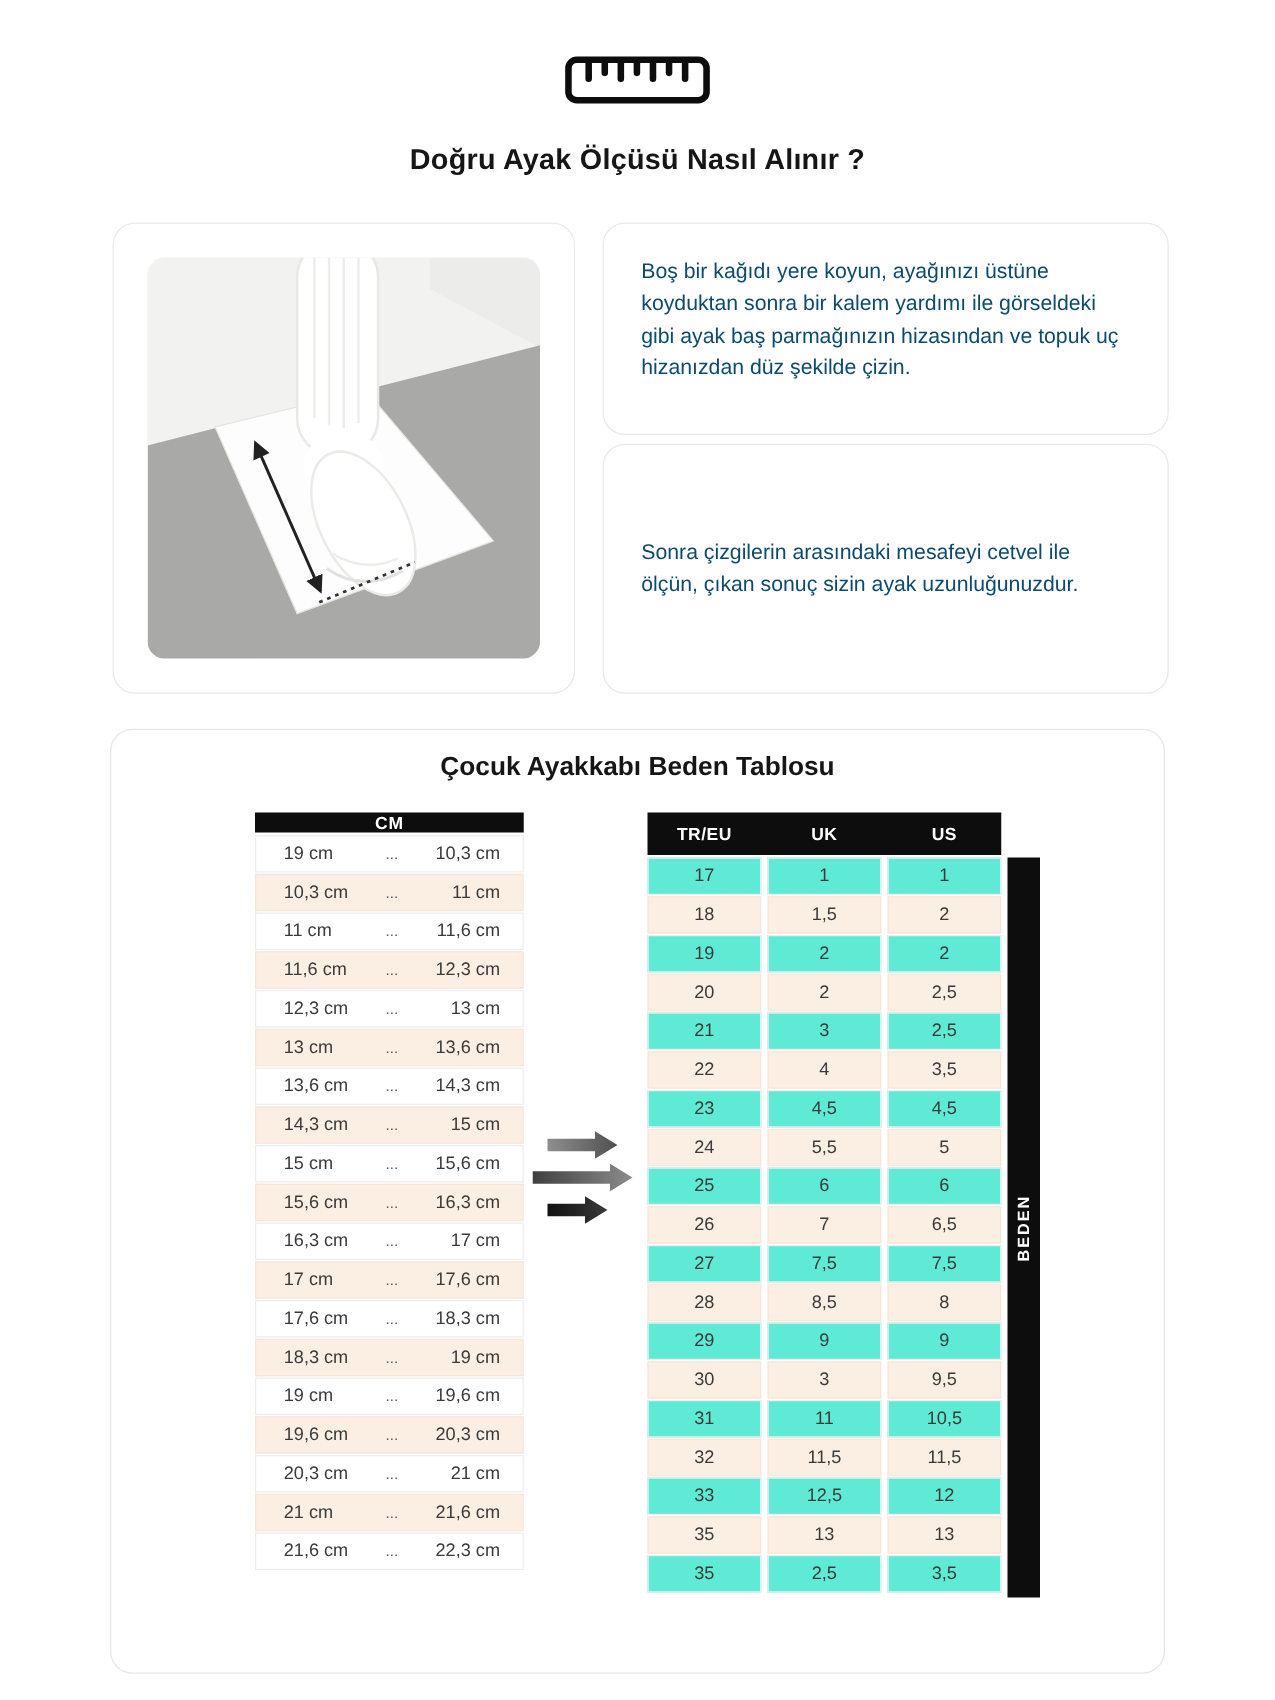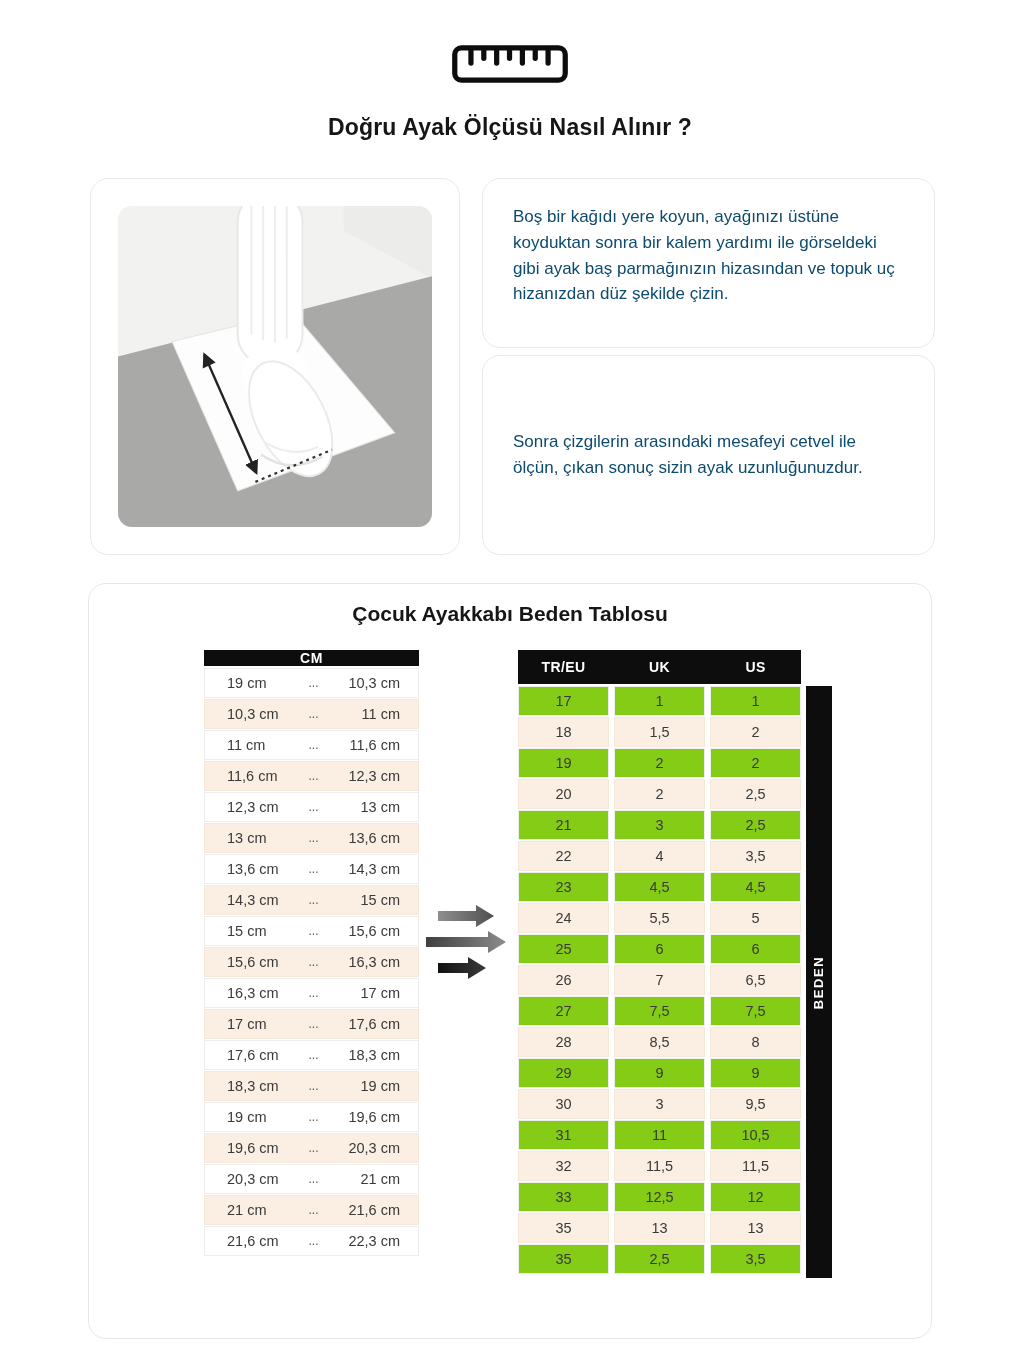--- a/index.html
+++ b/index.html
@@ -54,21 +54,21 @@
   .size-wrap { display:flex; align-items:flex-start; }
   .size-table { width:283px; flex:none; }
   .size-header { height:34px; margin-bottom:2px; background:#0d0d0d; display:flex; gap:5px; }
   .size-header span {
     flex:1; color:#fff; display:flex; align-items:center; justify-content:center;
     font-size:14px; font-weight:700; letter-spacing:.4px;
   }
   .size-row { display:flex; gap:5px; height:30px; margin-bottom:1px; }
   .size-cell {
     flex:1; display:flex; align-items:center; justify-content:center;
-    background:#84cc16; border:1px solid #ededed; font-size:14.5px; color:#3a3a3a;
+    background:#5eead4; border:1px solid #ededed; font-size:14.5px; color:#3a3a3a;
   }
   .size-row.alt .size-cell { background:#fbeee2; border-color:#f6e7d8; }
   .beden-bar {
     width:26px; height:592px; margin-top:36px; margin-left:5px; background:#0d0d0d;
     display:flex; align-items:center; justify-content:center; flex:none;
   }
   .beden-bar span {
     transform:rotate(-90deg); white-space:nowrap; color:#fff;
     font-size:13px; font-weight:700; letter-spacing:1.6px;
   }

